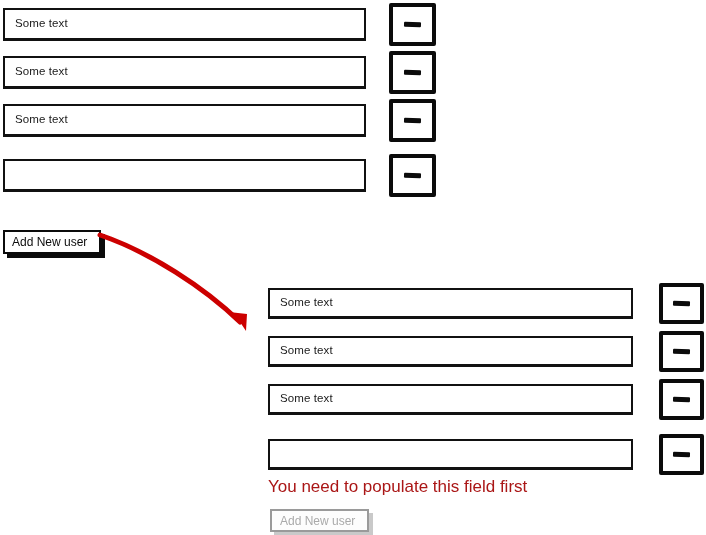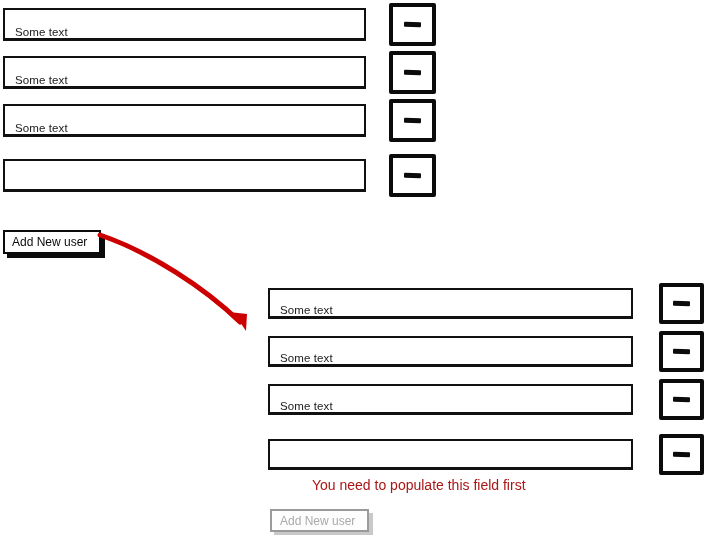--- a/index.html
+++ b/index.html
@@ -26,21 +26,21 @@
 
   
   .field {
     position: absolute;
     box-sizing: border-box;
     background: #ffffff;
     border: 2px solid #111111;
     border-right-width: 2px;
     border-bottom-width: 3px;
     display: flex;
-    align-items: flex-end;
+    align-items: center;
   }
   .field .field-text {
     padding-left: 10px;
     font-size: 11.5px;
     line-height: 1;
     color: #1a1a1a;
     letter-spacing: 0.1px;
     white-space: nowrap;
   }
   .field.empty .field-text { color: transparent; }
@@ -101,25 +101,24 @@
   .btn-disabled .btn-label {
     font-size: 12px;
     color: #aaaaaa;
     line-height: 1;
     white-space: nowrap;
   }
 
   
   .error-msg {
     position: absolute;
-    font-size: 14px;
+    font-size: 17px;
     line-height: 1;
     color: #aa1616;
     white-space: nowrap;
-    margin-left: 44px;
   }
 
   
   #annotation-arrow {
     position: absolute;
     left: 0; top: 0;
     width: 706px;
     height: 535px;
     pointer-events: none;
   }

